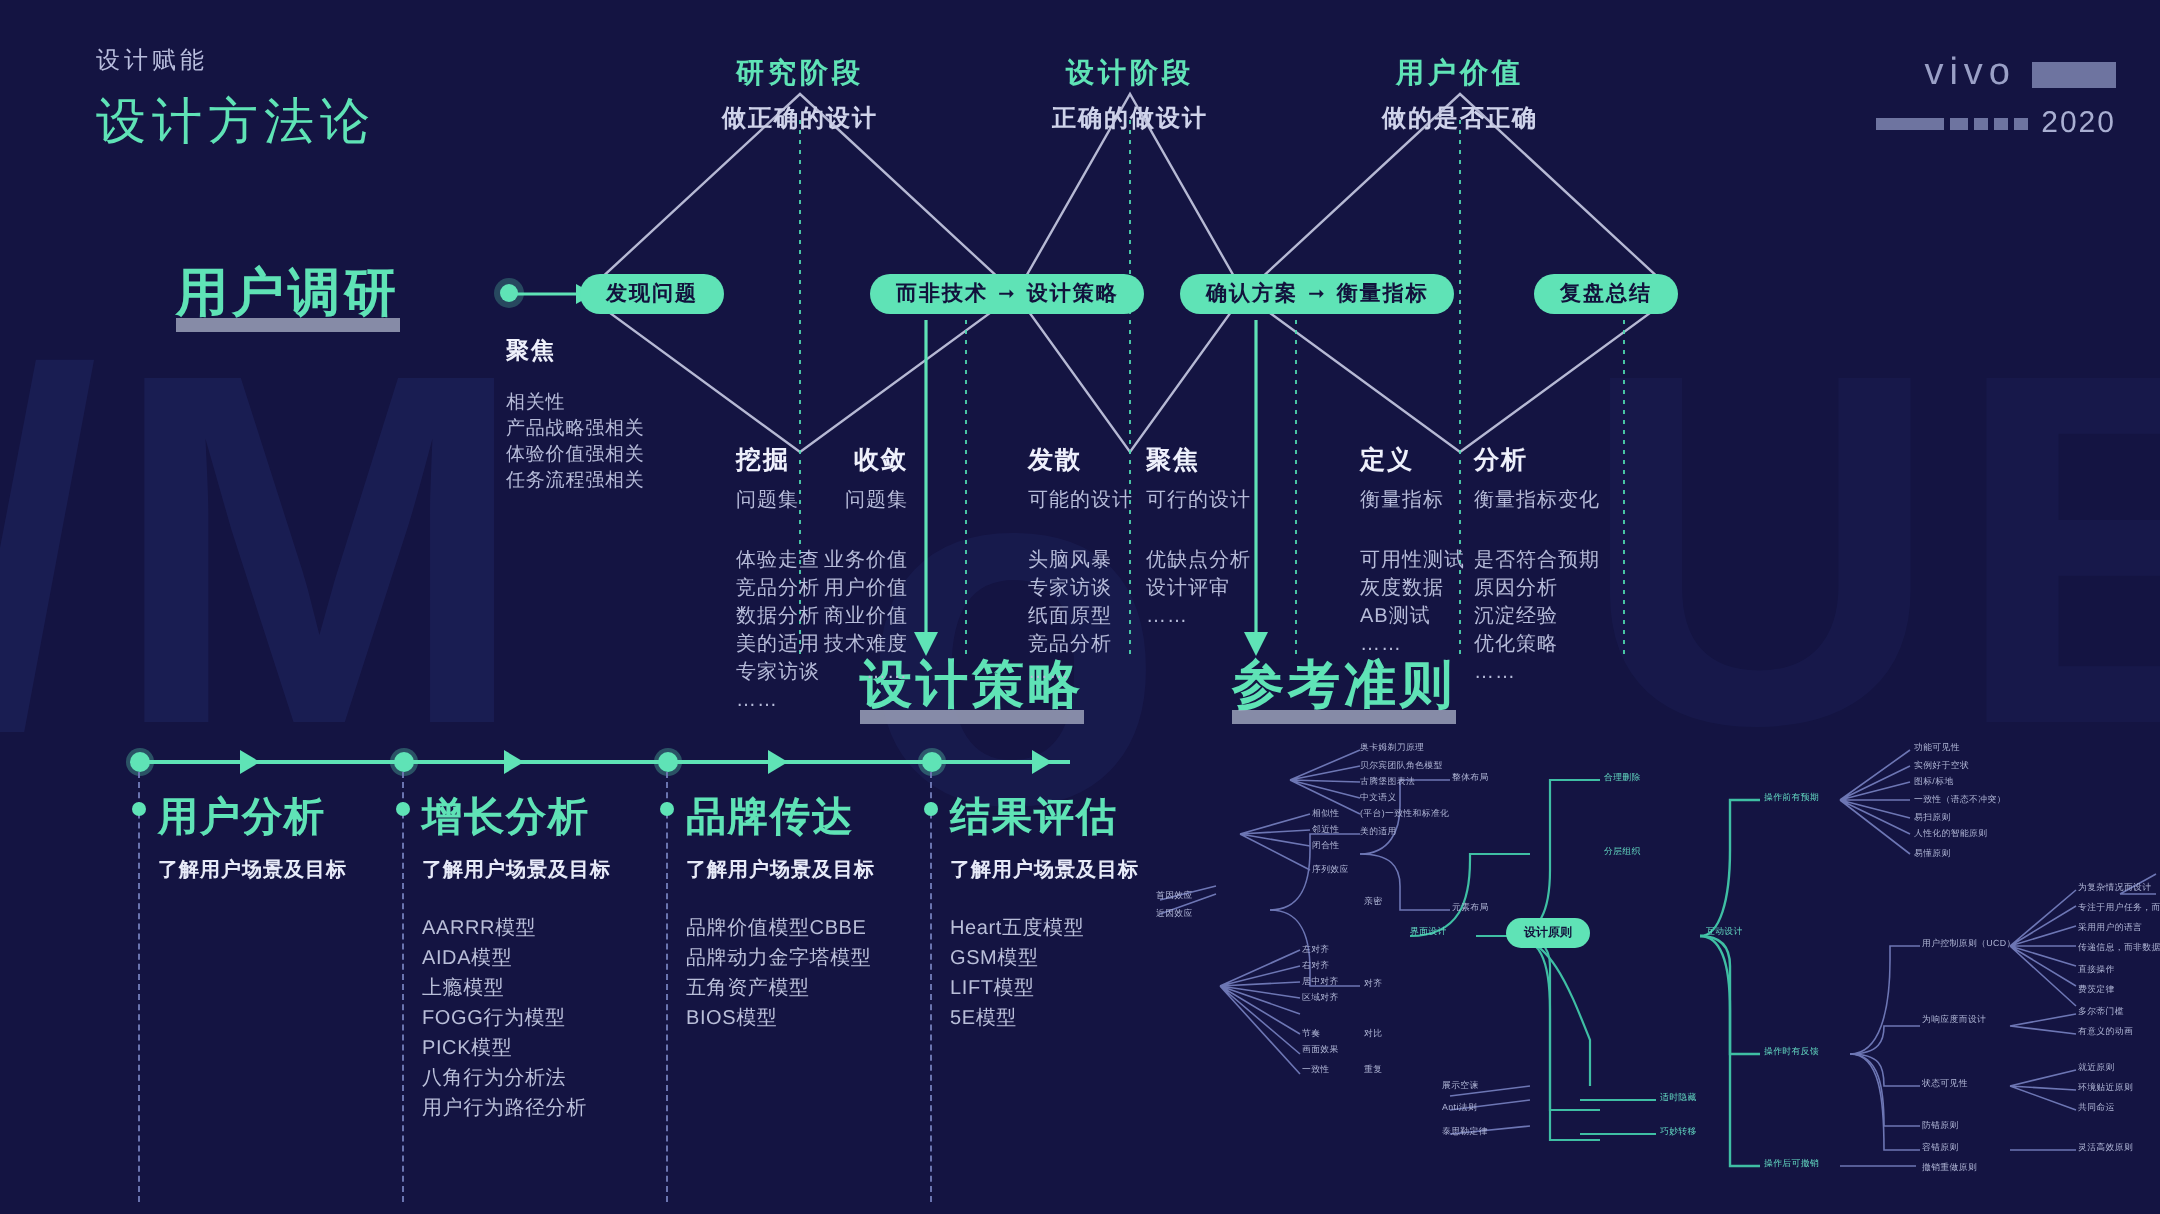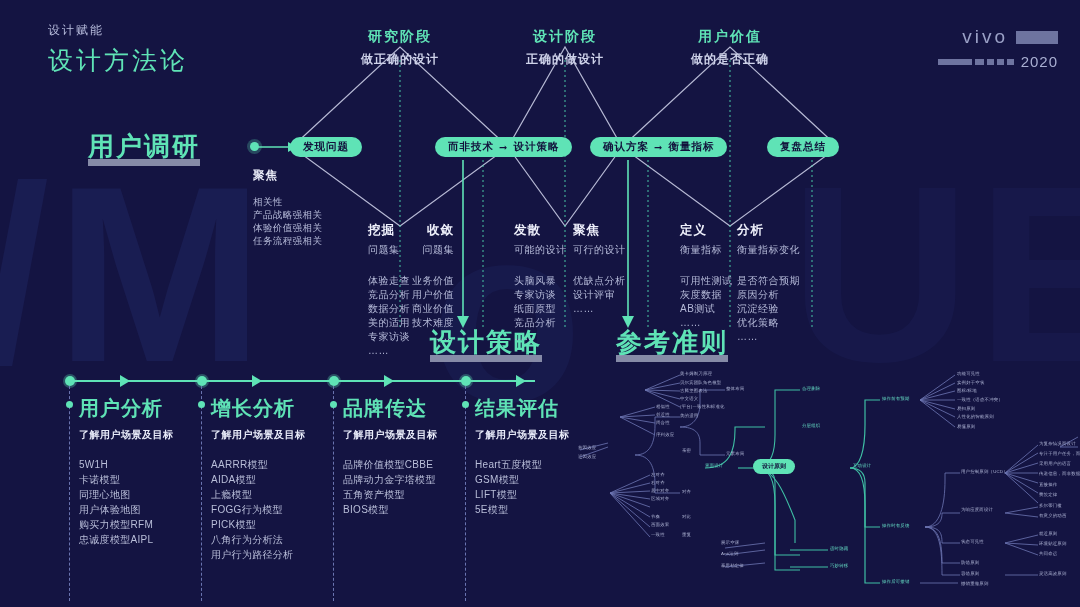--- a/index.html
+++ b/index.html
@@ -281,28 +281,20 @@
   <div class="tl-vdash" style="left:465px;top:386px;height:215px;"></div>
 
   <div class="tl-bullet" style="left:66px;top:401px;"></div>
   <div class="tl-bullet" style="left:198px;top:401px;"></div>
   <div class="tl-bullet" style="left:330px;top:401px;"></div>
   <div class="tl-bullet" style="left:462px;top:401px;"></div>
 
   <div class="tl-item" style="left:79px;top:395px;">
     <div class="tl-title">用户分析</div>
     <div class="tl-sub">了解用户场景及目标</div>
-    <div class="tl-list">
-      <div>5W1H</div>
-      <div>卡诺模型</div>
-      <div>同理心地图</div>
-      <div>用户体验地图</div>
-      <div>购买力模型RFM</div>
-      <div>忠诚度模型AIPL</div>
-    </div>
   </div>
 
   <div class="tl-item" style="left:211px;top:395px;">
     <div class="tl-title">增长分析</div>
     <div class="tl-sub">了解用户场景及目标</div>
     <div class="tl-list">
       <div>AARRR模型</div>
       <div>AIDA模型</div>
       <div>上瘾模型</div>
       <div>FOGG行为模型</div>

